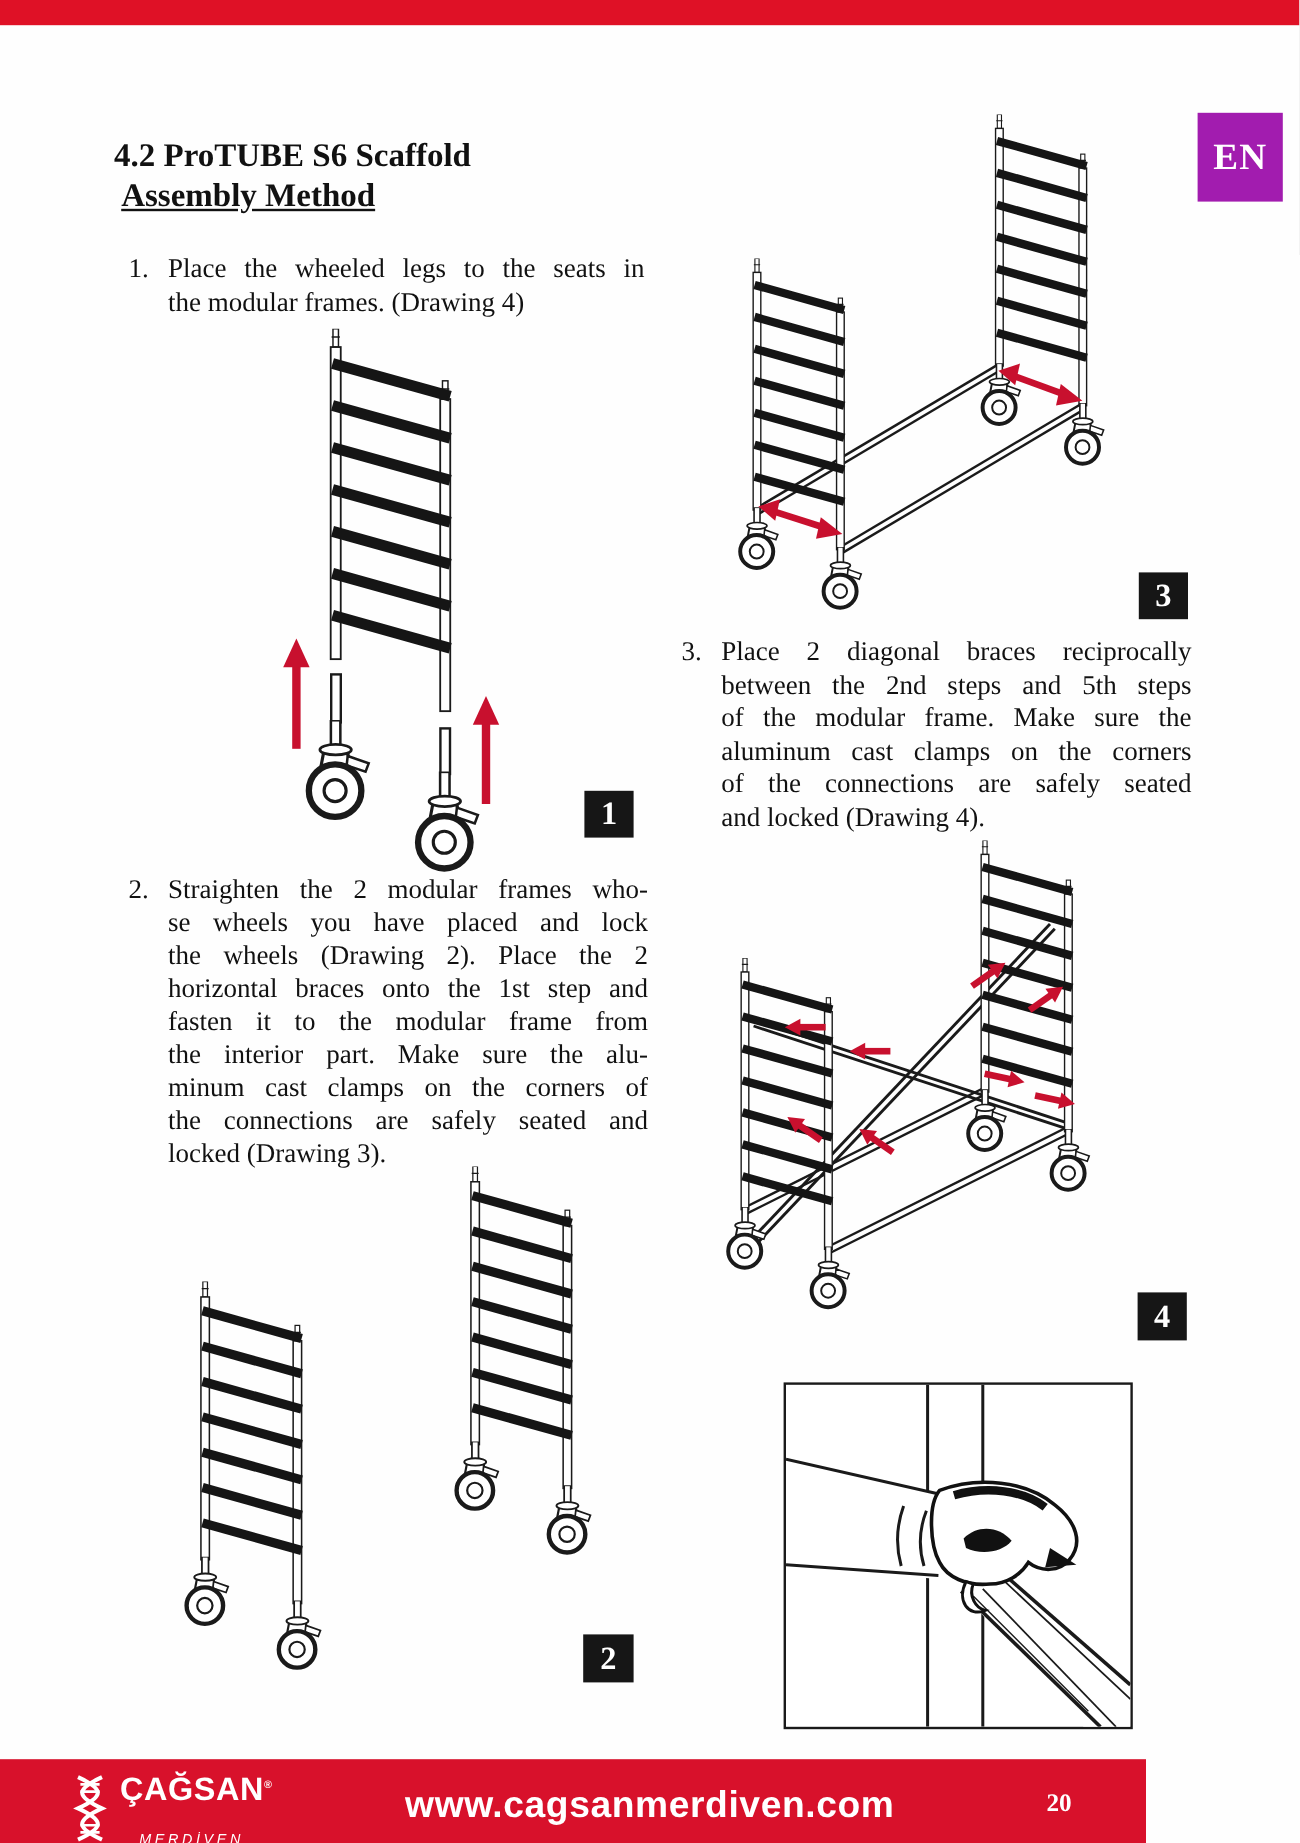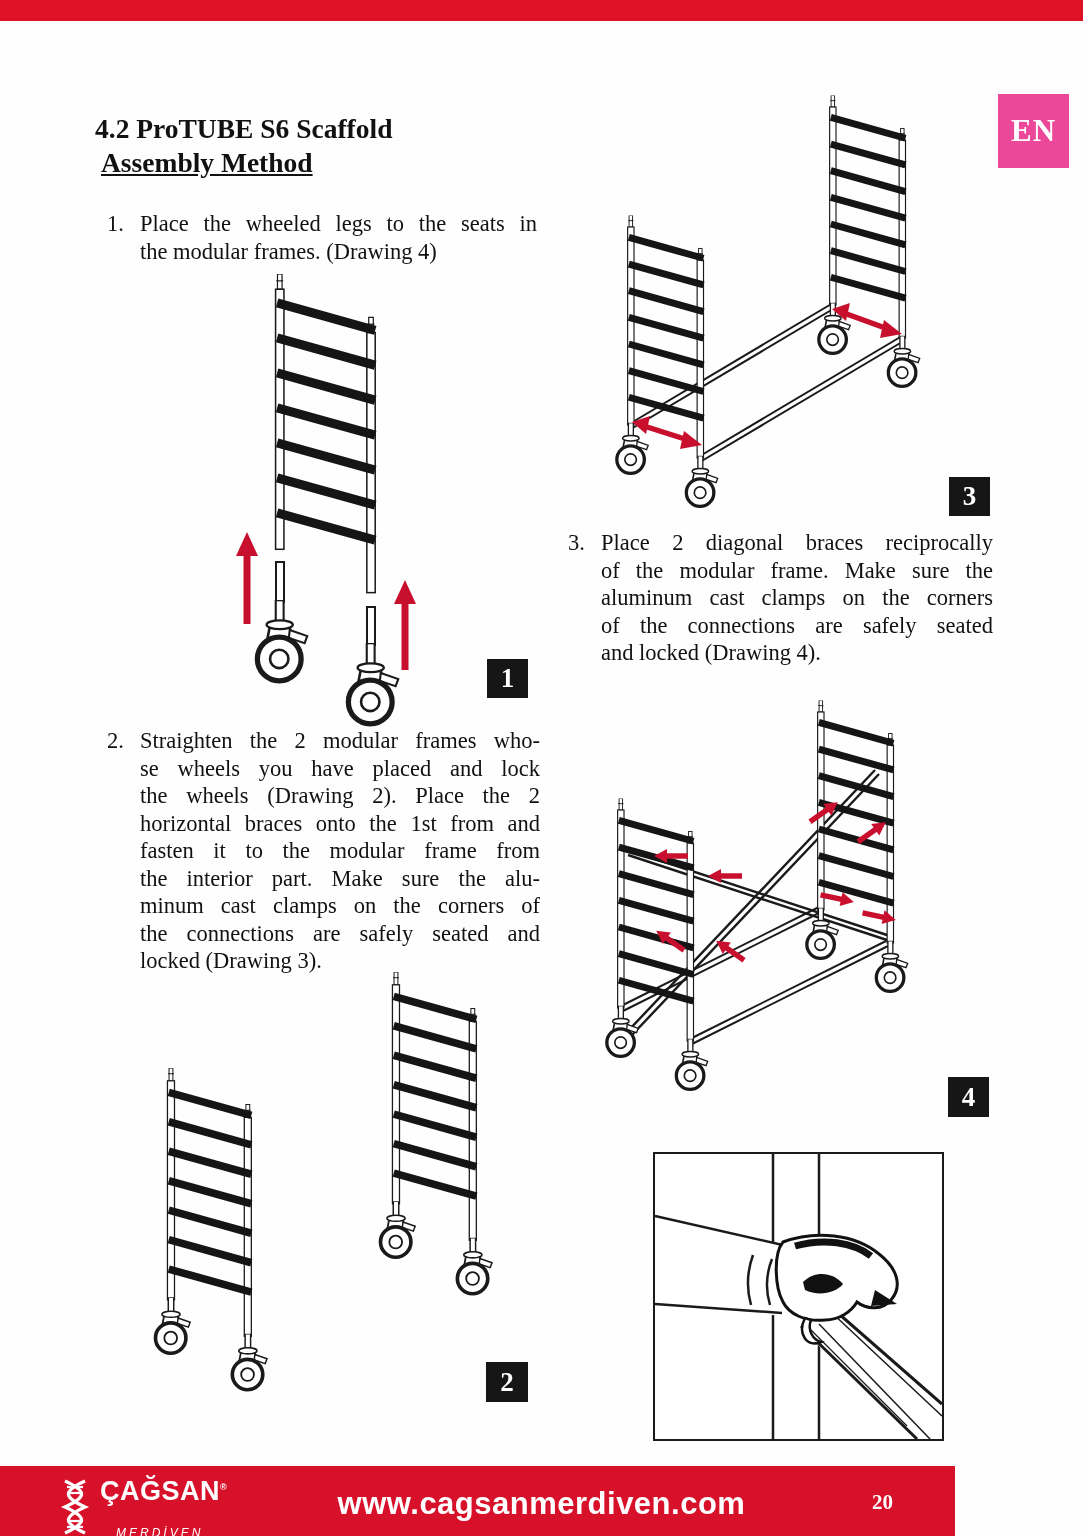--- a/index.html
+++ b/index.html
@@ -1,19 +1,19 @@
 <!DOCTYPE html>
 <html><head>
 <meta charset="utf-8">
 <style>
   html,body{margin:0;padding:0;background:#e9e9e9;}
   .page{position:relative;width:1083px;height:1536px;background:#fefefe;margin:0 auto;
         font-family:"Liberation Serif","DejaVu Serif",serif;color:#111;overflow:hidden;}
   .topbar{position:absolute;left:0;top:0;width:1083px;height:21px;background:#df1126;}
-  .en-badge{position:absolute;top:94px;right:14px;width:71px;height:74px;background:#ec4899;
+  .en-badge{position:absolute;top:94px;right:14px;width:71px;height:74px;background:#a21caf;
             color:#fff;font-weight:bold;font-size:31px;text-align:center;line-height:74px;
             letter-spacing:1px;}
   .title{position:absolute;left:95px;top:112px;font-size:27.5px;font-weight:bold;line-height:34px;}
   .title .t2{margin-left:6px;text-decoration:underline;}
   .step{position:absolute;display:flex;}
   .step-num{font-size:22.5px;width:33px;flex:none;line-height:27.5px;}
   .step-body{font-size:22.5px;line-height:27.5px;}
   .jline{text-align:justify;text-align-last:justify;}
   .jline.last{text-align-last:left;}
   #step1{left:107px;top:210px;}  #step1 .step-body{width:397px;}
@@ -121,21 +121,21 @@
     </g>
   </svg>
   <div class="plate" id="plate1">1</div>
 
   <div class="step" id="step2">
     <div class="step-num">2.</div>
     <div class="step-body">
       <div class="jline">Straighten the 2 modular frames who-</div>
       <div class="jline">se wheels you have placed and lock</div>
       <div class="jline">the wheels (Drawing 2). Place the 2</div>
-      <div class="jline">horizontal braces onto the 1st from and</div>
+      <div class="jline">horizontal braces onto the 1st step and</div>
       <div class="jline">fasten it to the modular frame from</div>
       <div class="jline">the interior part. Make sure the alu-</div>
       <div class="jline">minum cast clamps on the corners of</div>
       <div class="jline">the connections are safely seated and</div>
       <div class="jline last">locked (Drawing 3).</div>
     </div>
   </div>
 
   <svg id="drawing2" class="drawing" width="430" height="475" viewBox="0 0 430 475">
     <use href="#sym-wframe" x="30" y="108" width="154" height="333"></use>
@@ -162,20 +162,21 @@
       <path d="M258 218 L240 224 L254 236 Z" fill="#c8102e"></path>
       <path d="M292 235 L310 249 L288 253 Z" fill="#c8102e"></path>
     </g>
   </svg>
   <div class="plate" id="plate3">3</div>
 
   <div class="step" id="step3">
     <div class="step-num">3.</div>
     <div class="step-body">
       <div class="jline">Place 2 diagonal braces reciprocally</div>
+      <div class="jline">between the 2nd steps and 5th steps</div>
       <div class="jline">of the modular frame. Make sure the</div>
       <div class="jline">aluminum cast clamps on the corners</div>
       <div class="jline">of the connections are safely seated</div>
       <div class="jline last">and locked (Drawing 4).</div>
     </div>
   </div>
 
   <svg id="drawing4" class="drawing" width="400" height="425" viewBox="0 0 400 425">
 
     <g stroke="#1a1a1a" stroke-width="2">

